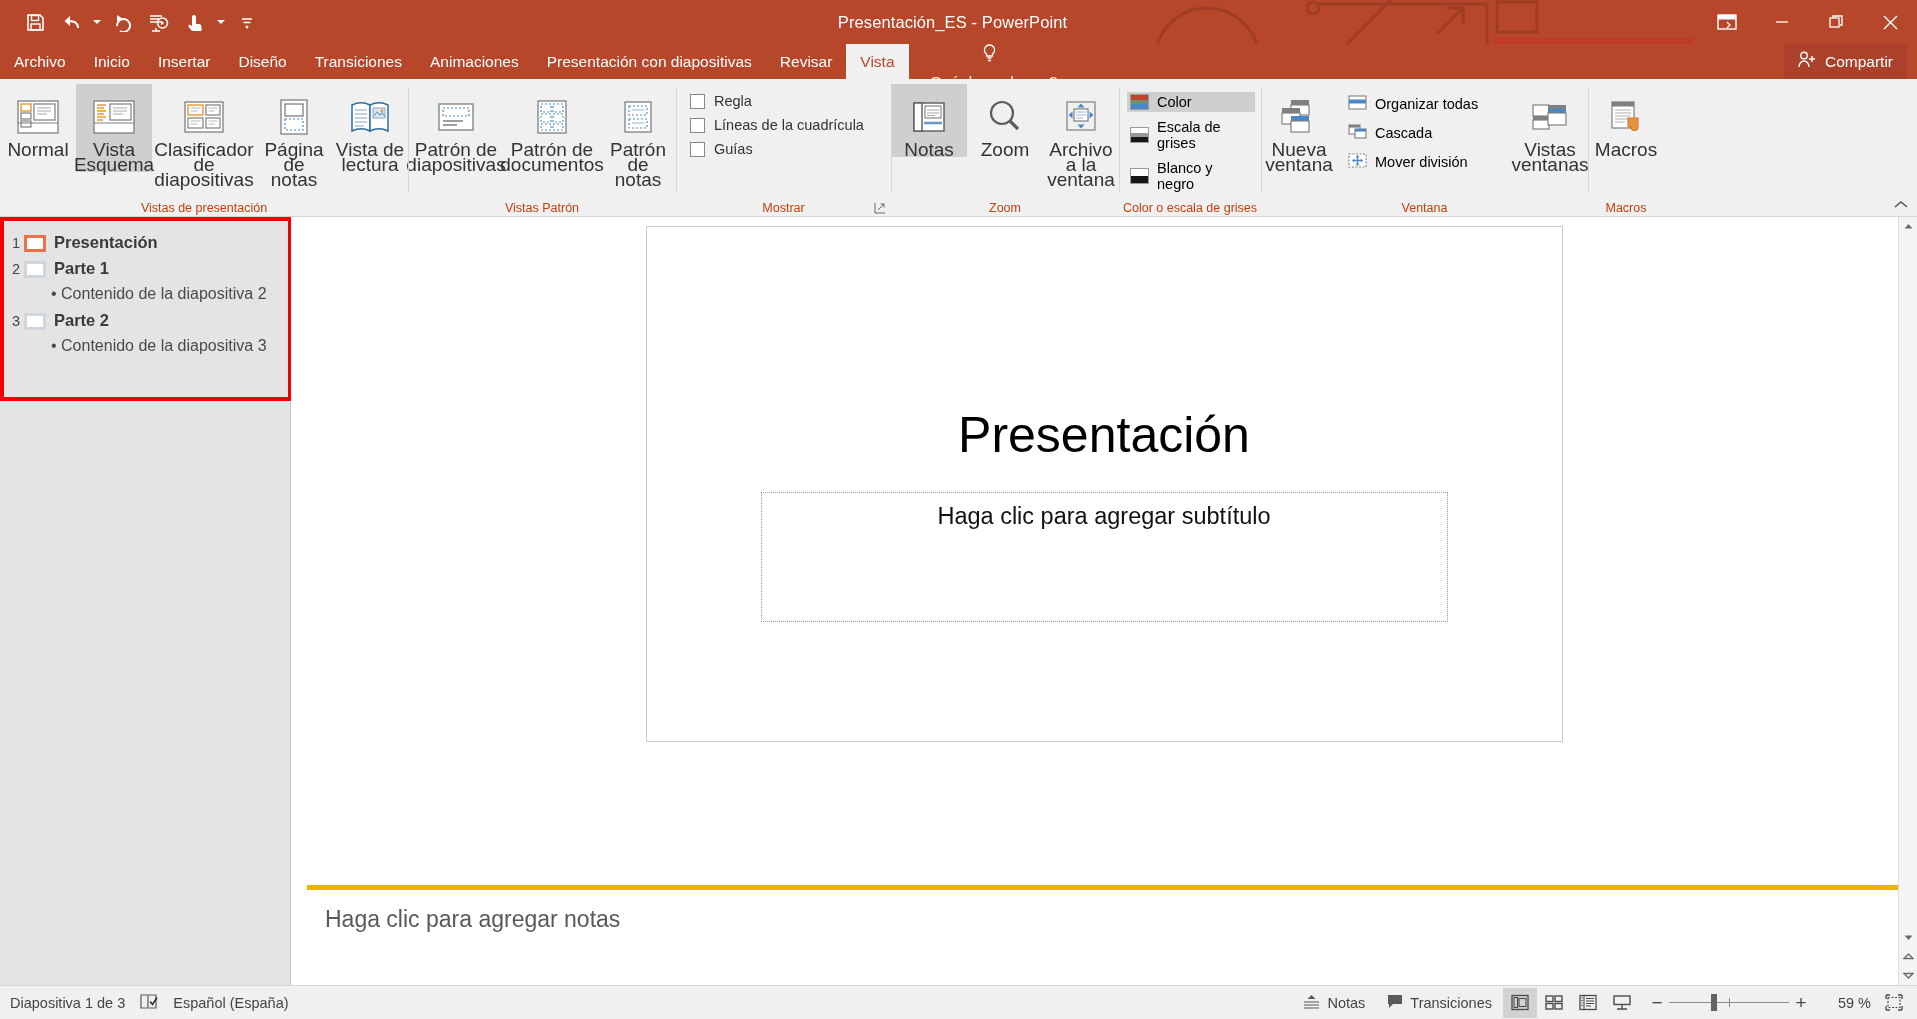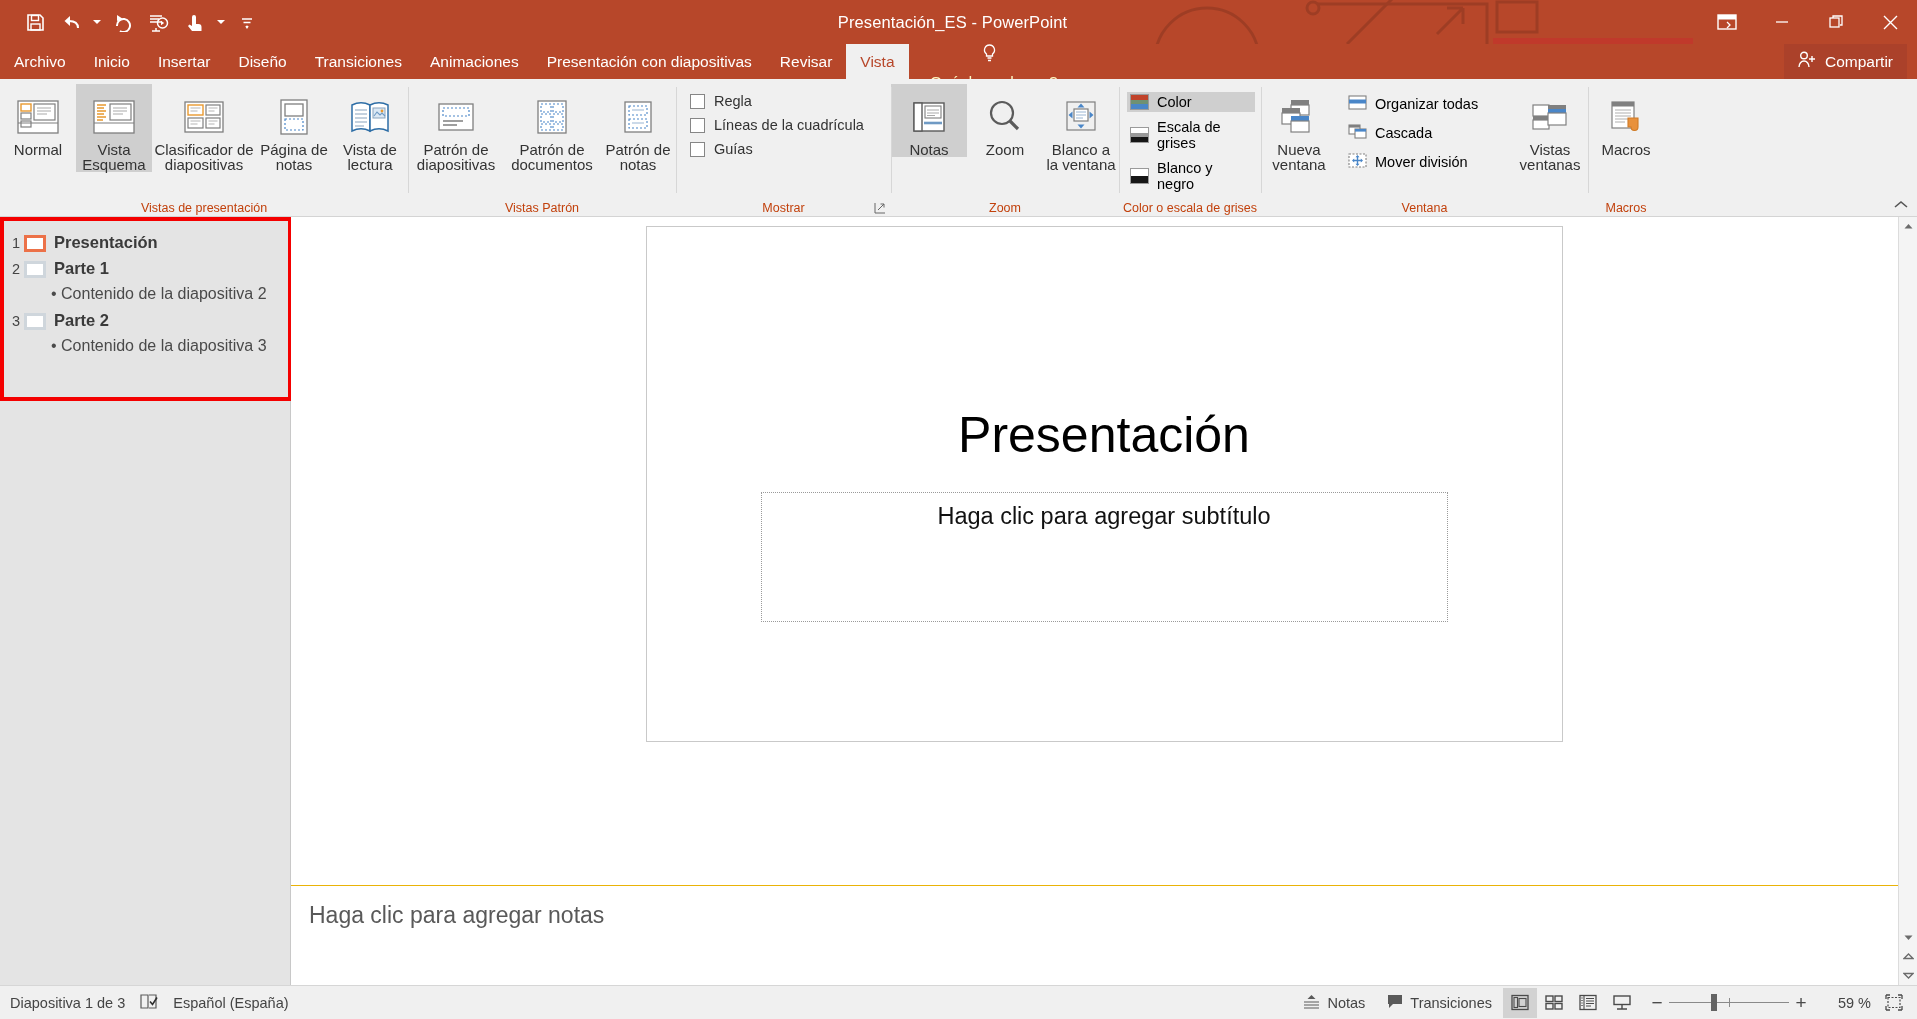--- a/index.html
+++ b/index.html
@@ -64,21 +64,21 @@
   .rgroup-body { display: flex; align-items: flex-start; flex: 1; padding-top: 5px; }
   .rgroup-label {
     height: 19px; font-size: 12.5px; color: #c2410c; text-align: center;
     display: flex; align-items: center; justify-content: center; width: 100%;
   }
   .rgroup + .rgroup::before {
     content: ""; position: absolute; left: 0; top: 8px; bottom: 24px; width: 1px; background: #d7d7d7;
   }
   .bigbtn {
     width: 76px; display: flex; flex-direction: column; align-items: center;
-    padding: 4px 2px 0; font-size: 15px; color: #333; text-align: center; line-height: 15px;
+    padding: 4px 2px 0; font-size: 19px; color: #333; text-align: center; line-height: 15px;
   }
   .bigbtn.sel { background: #cfcfcf; }
   .bigbtn .ico { height: 54px; display: flex; align-items: flex-end; justify-content: center; padding-bottom: 5px; }
   .bigbtn .lbl { white-space: normal; }
   .wide { width: 96px; }
   .wider { width: 104px; }
 
   .checkcol { display: flex; flex-direction: column; gap: 8px; padding: 9px 10px 0 14px; }
   .checkrow { display: flex; align-items: center; gap: 9px; font-size: 14.5px; color: #333; }
   .cbox { width: 15px; height: 15px; border: 1px solid #868686; background: #fff; flex: 0 0 15px; }
@@ -131,21 +131,21 @@
   .slide-subtitle-box {
     position: absolute; left: 114px; right: 114px; top: 265px; height: 130px;
     border: 1px dotted #9a9a9a;
   }
   .slide-subtitle {
     position: absolute; left: 0; right: 0; top: 10px; text-align: center;
     font-size: 23.5px; color: #111;
   }
 
   .notes-pane {
-    flex: 0 0 100px; border-top: 1px solid #eab308; background: #fff; padding: 16px 0 0 18px;
+    flex: 0 0 100px; border-top: 5px solid #eab308; background: #fff; padding: 16px 0 0 18px; margin-left: 16px;
   }
   .notes-placeholder { font-size: 23px; color: #595959; }
 
   .vscroll {
     position: absolute; right: 0; top: 0; bottom: 0; width: 19px; background: #f4f4f4;
     border-left: 1px solid #dcdcdc; display: flex; flex-direction: column; align-items: center;
   }
   .vs-btn { width: 19px; height: 19px; display: flex; align-items: center; justify-content: center; color: #6b6b6b; }
   .vs-track { flex: 1; width: 19px; }
 
@@ -458,21 +458,21 @@
         </div>
         <div class="bigbtn">
           <span class="ico">
             <svg width="44" height="40" viewBox="0 0 44 40">
                 <rect x="8" y="5" width="28" height="28" fill="none" stroke="#7f7f7f" stroke-width="1.2"></rect>
                 <rect x="15" y="12" width="14" height="12" fill="#fff" stroke="#7f7f7f" stroke-width="1.2"></rect>
                 <path d="M17 15h10M17 18h10M17 21h7" stroke="#9ab6d4" stroke-width="1"></path>
                 <path d="M22 6.5l3.5 4h-7zM22 31.5l3.5-4h-7zM9.5 18l4-3.5v7zM34.5 18l-4-3.5v7z" fill="#4a86c8"></path>
               </svg>
           </span>
-          <span class="lbl">Blanco a la ventana</span>
+          <span class="lbl">Archivo a la ventana</span>
         </div>
       </div>
       <div class="rgroup-label">Zoom</div>
     </div>
 
     <div class="rgroup">
       <div class="rgroup-body">
         <div class="listcol" style="width:142px">
           <div class="listrow sel">
             <span class="swatch">

